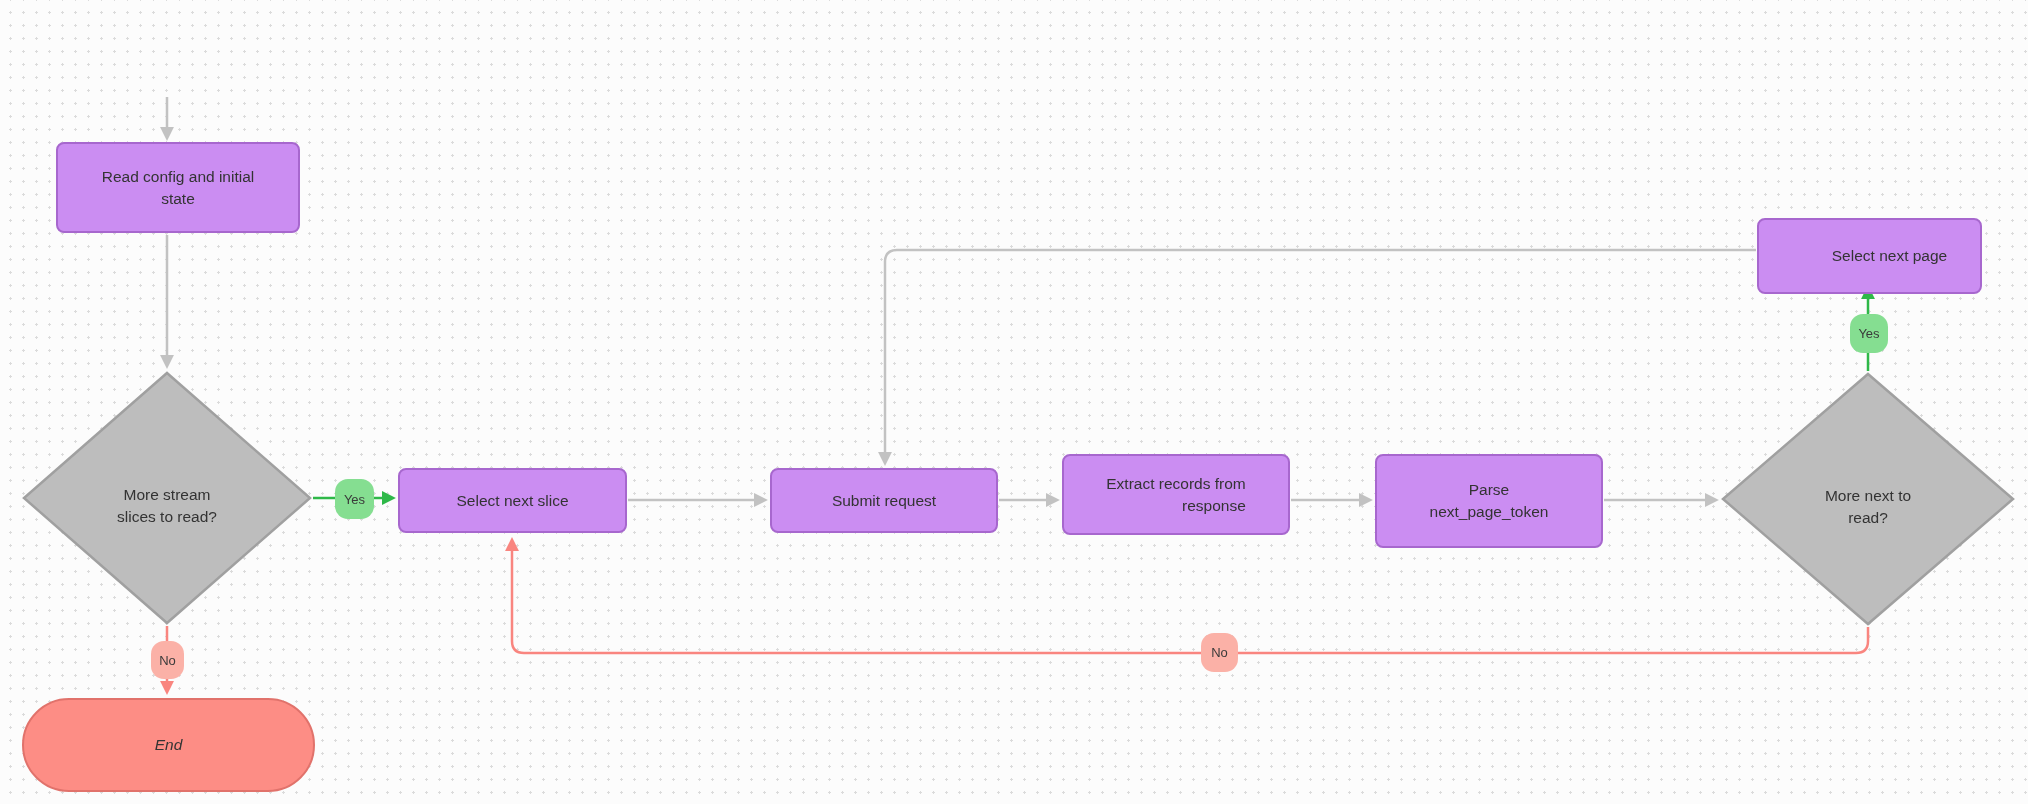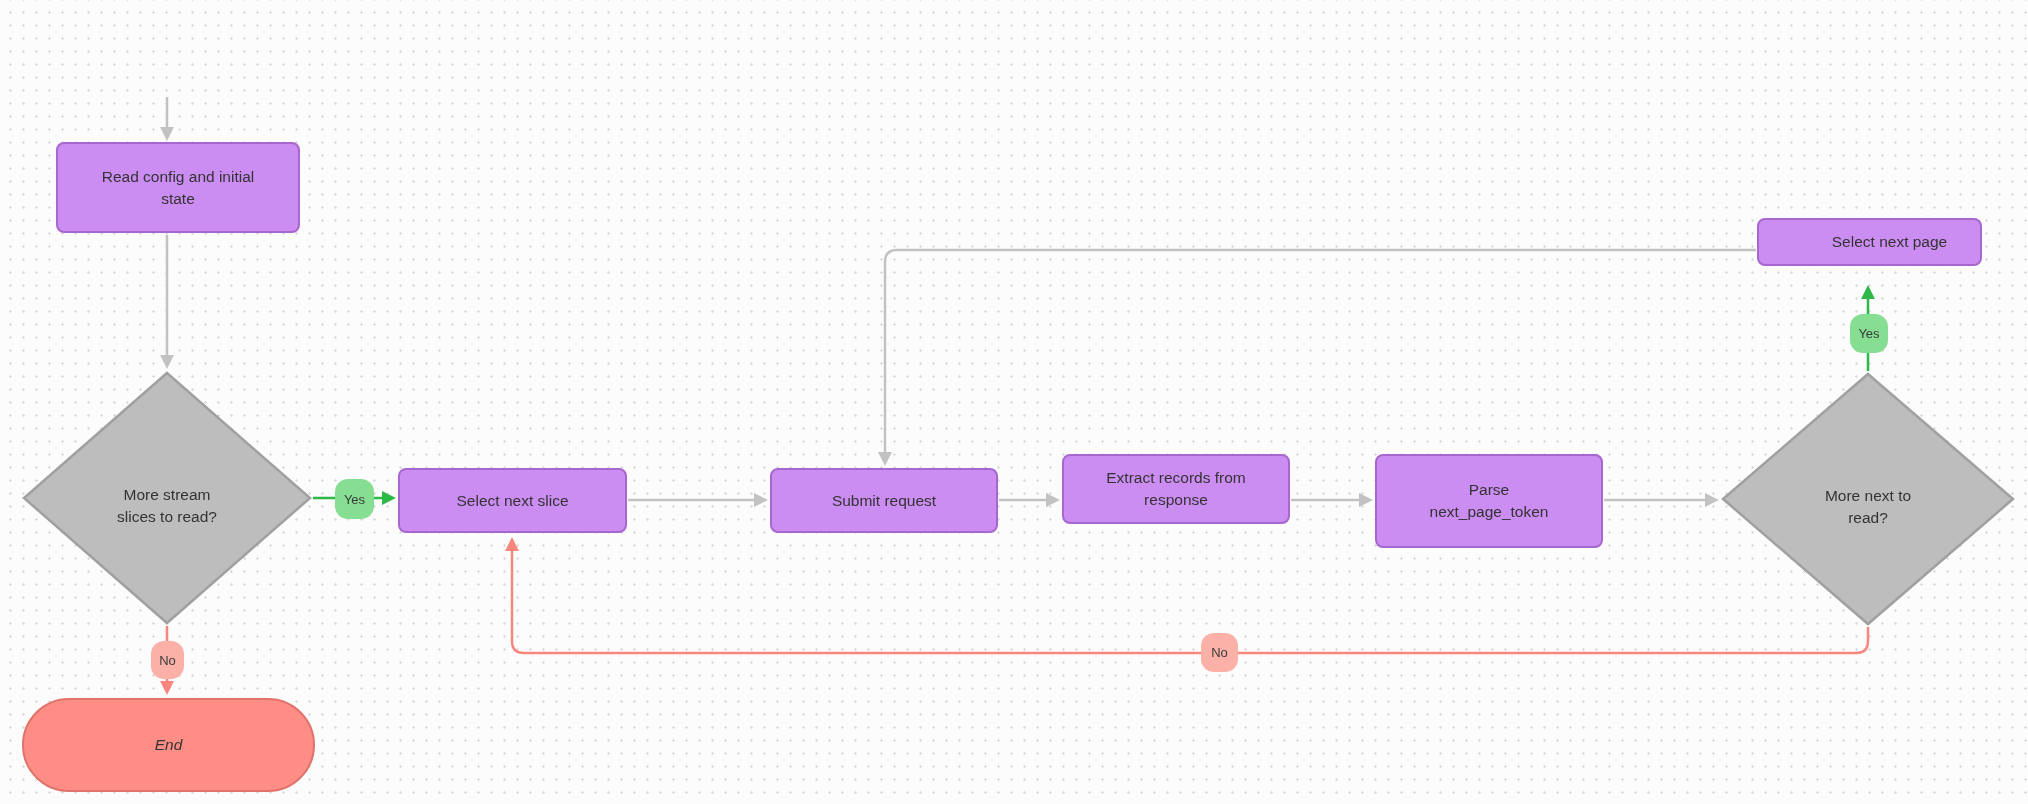--- a/index.html
+++ b/index.html
@@ -31,23 +31,23 @@
   }
   .terminal{border:2.5px solid; }
   .start{left:22px; top:8px; width:290px; height:87px; border-radius:44px;
     background:var(--start-fill); border-color:var(--start-border);}
   .end{left:22px; top:698px; width:293px; height:94px; border-radius:47px;
     background:var(--end-fill); border-color:var(--end-border);font-style:italic;}
   .process{background:var(--process-fill); border:2px solid var(--process-border); border-radius:8px;}
   .p-read{left:28px; top:142px; width:244px; height:91px;margin-left:28px;}
   .p-slice{left:398px; top:468px; width:229px; height:65px;}
   .p-submit{left:770px; top:468px; width:228px; height:65px;}
-  .p-extract{left:1062px; top:454px; width:228px; height:70px;}
+  .p-extract{left:1062px; top:454px; width:228px; height:81px;text-align:right;}
   .p-parse{left:1375px; top:454px; width:228px; height:94px;}
-  .p-page{left:1757px; top:218px; width:225px; height:48px;padding-left:40px;}
+  .p-page{left:1757px; top:218px; width:225px; height:76px;padding-left:40px;}
   .decision{background:transparent; border:none; padding:0;}
   .d-slices{left:22px; top:371px; width:290px; height:254px;}
   .d-pages{left:1721px; top:372px; width:294px; height:254px;}
   .decision svg{position:absolute; left:0; top:0; width:100%; height:100%;}
   .decision polygon{fill:var(--decision-fill); stroke:var(--decision-border); stroke-width:2.5;}
   .decision .lbl{position:relative; z-index:1;margin-top:16px;}
   .badge{
     position:absolute; display:flex; align-items:center; justify-content:center;
     font-size:13px; font-weight:500; border-radius:13px; color:#3a3a3a; z-index:3;
   }

